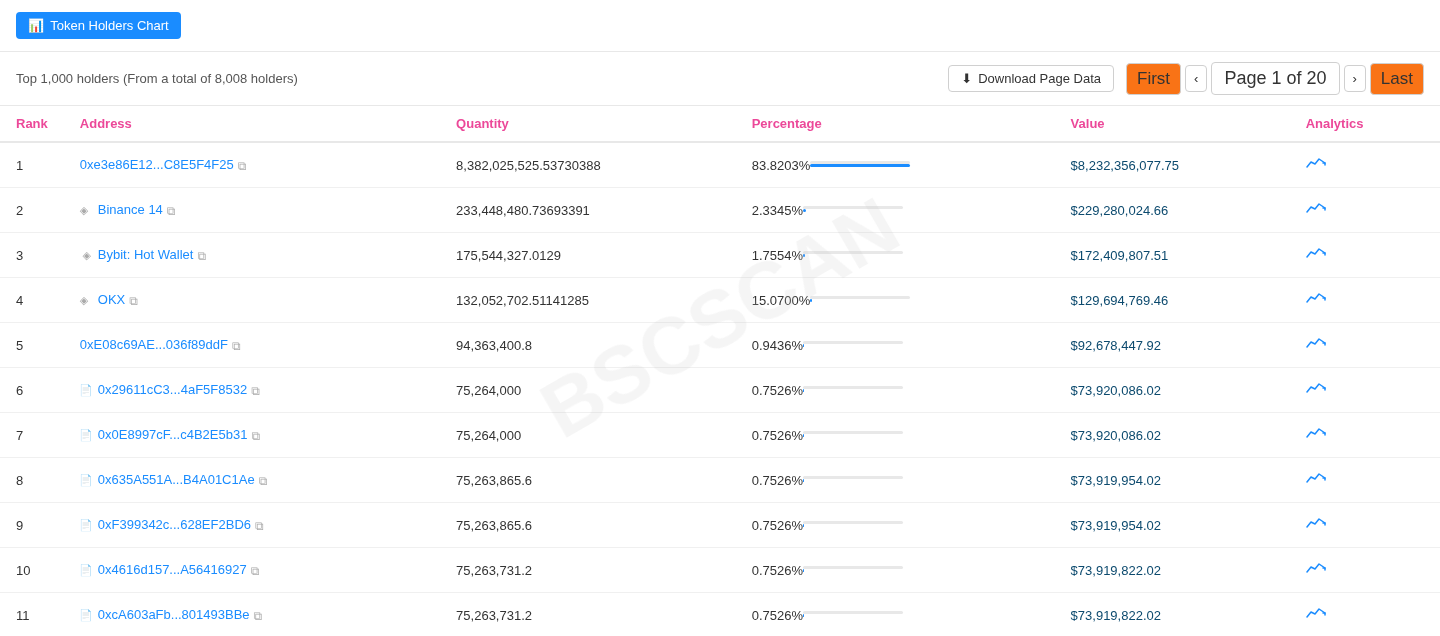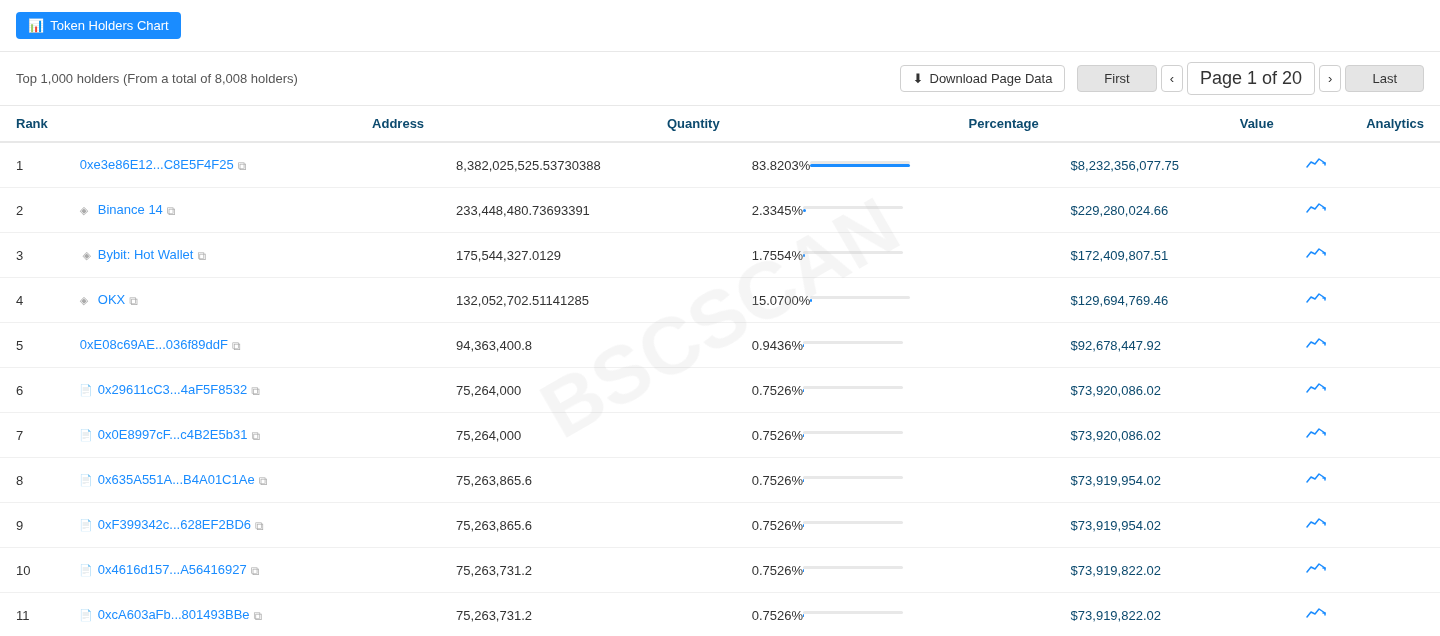--- a/index.html
+++ b/index.html
@@ -50,26 +50,26 @@
       cursor: pointer;
       font-size: 13px;
       display: inline-flex;
       align-items: center;
       gap: 6px;
       color: #333;
       margin-right: 8px;
     }
 
     .page-btn {
-      background: #e5e5e5;
+      background: #f97316;
       border: 1px solid #d0d0d0;
       border-radius: 4px;
-      padding: 5px 26px;
+      padding: 5px 10px;
       cursor: pointer;
-      font-size: 13px;
+      font-size: 17px;
       color: #333;
     }
 
     .page-info {
       background: #fff;
       border: 1px solid #d0d0d0;
       border-radius: 4px;
       padding: 5px 12px;
       font-size: 18px;
       color: #333;
@@ -89,24 +89,24 @@
       width: 100%;
       border-collapse: collapse;
     }
 
     thead tr {
       border-bottom: 2px solid #e8e8e8;
     }
 
     th {
       padding: 10px 16px;
-      text-align: right;
+      text-align: left;
       font-weight: 600;
       font-size: 13px;
-      color: #0c4a6e;
+      color: #ec4899;
     }
 
     td {
       padding: 12px 16px;
       border-bottom: 1px solid #f0f0f0;
       font-size: 13px;
     }
 
     .rank-cell { color: #333; font-weight: 500; width: 50px; }
     .address-cell { color: #1a8cff; cursor: pointer; }

